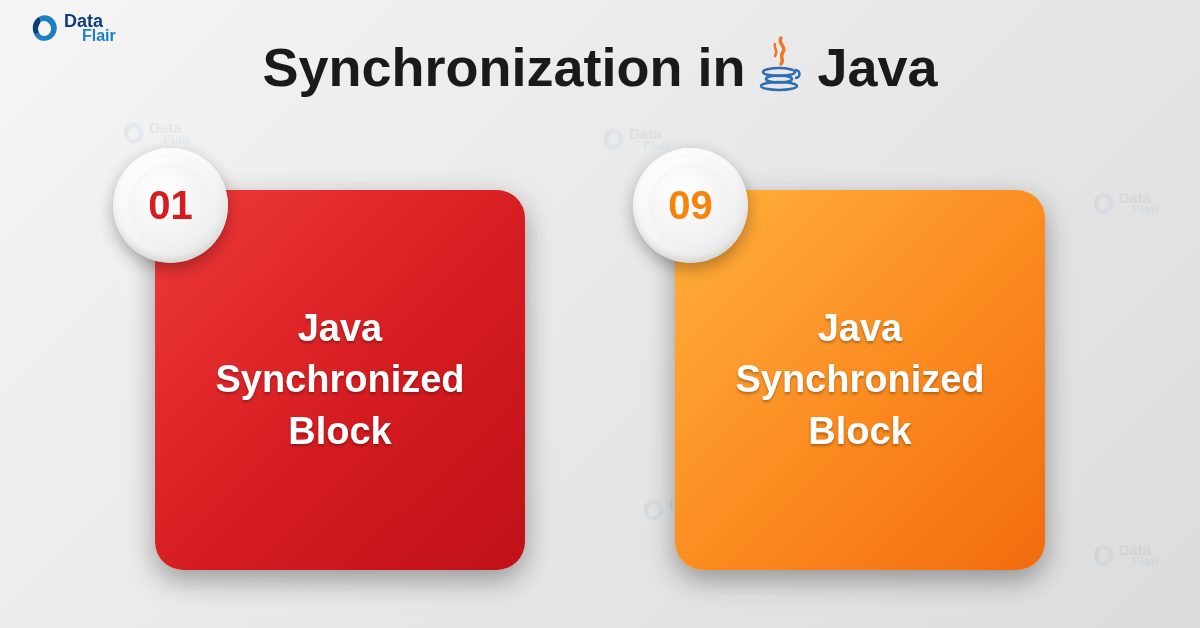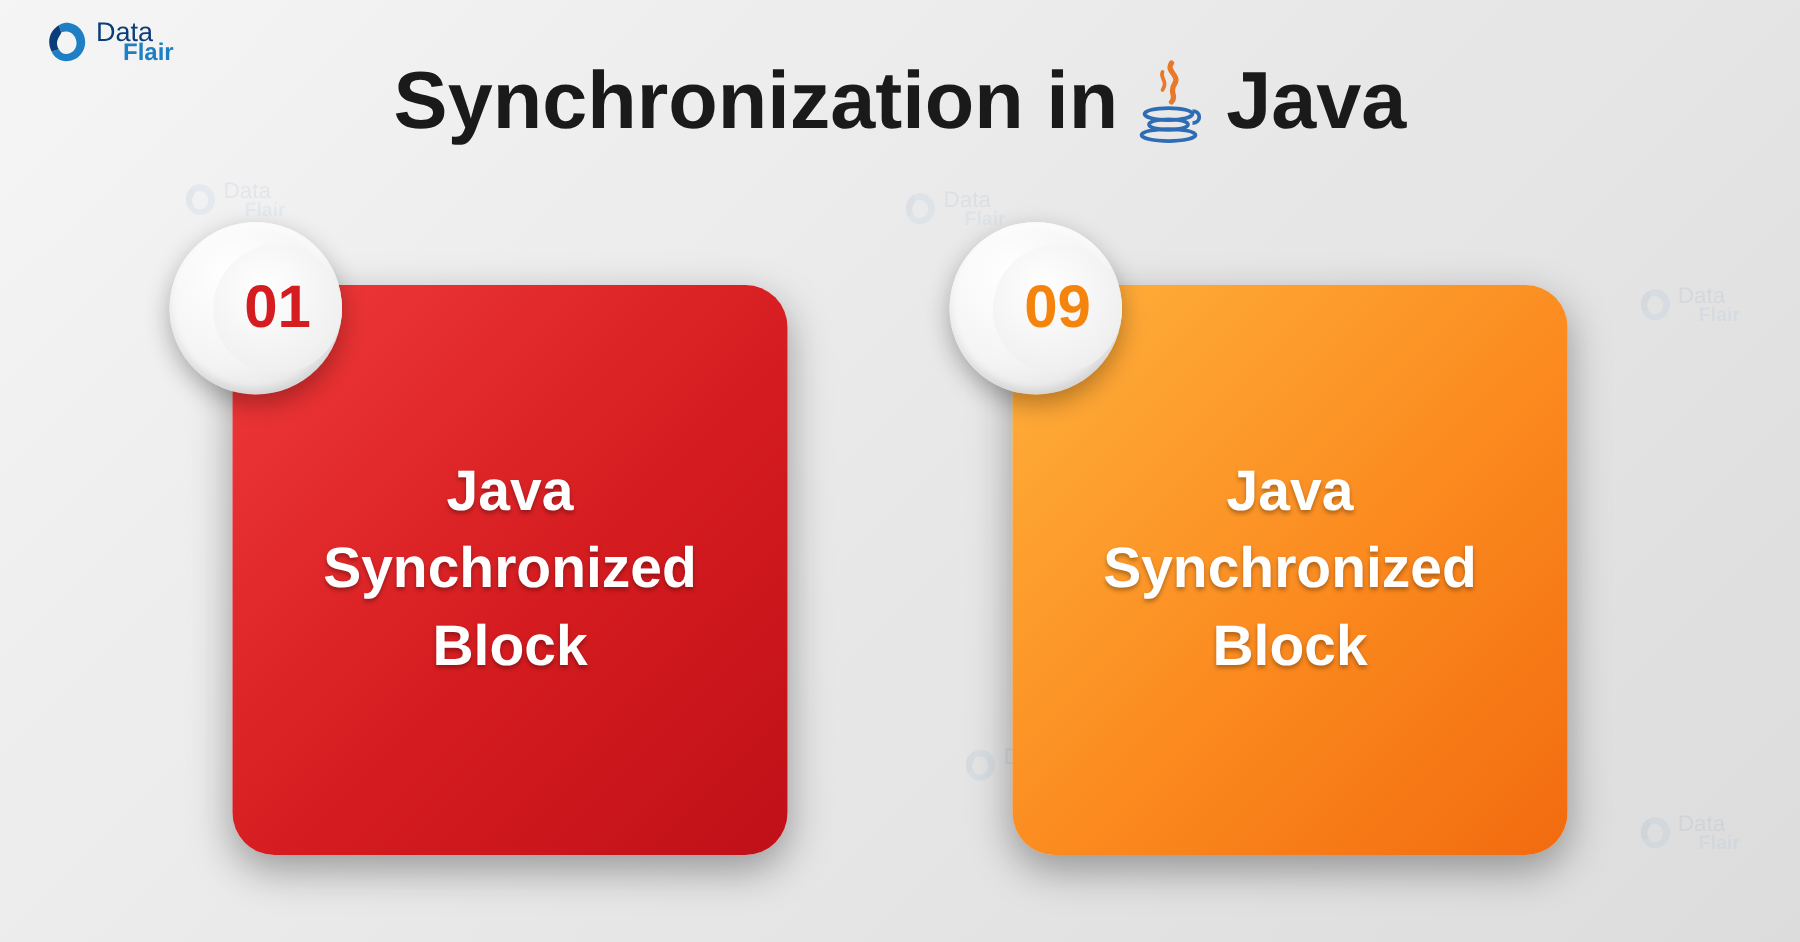--- a/index.html
+++ b/index.html
@@ -23,21 +23,21 @@
     width: 32px;
     height: 32px;
   }
   .logo-text {
     display: flex;
     flex-direction: column;
     line-height: 1;
   }
   .logo-data {
     color: #0a3d7a;
-    font-weight: normal;
+    font-weight: bold;
     font-size: 18px;
   }
   .logo-flair {
     color: #1e7fc4;
     font-weight: bold;
     font-size: 16px;
     margin-left: 18px;
     margin-top: -2px;
   }
   .watermark {
@@ -61,21 +61,21 @@
     position: absolute;
     top: 36px;
     left: 0;
     width: 100%;
     text-align: center;
     font-size: 54px;
     font-weight: bold;
     color: #1a1a1a;
     display: flex;
     justify-content: center;
-    align-items: flex-end;
+    align-items: flex-start;
     gap: 12px;
   }
   .java-icon {
     width: 48px;
     height: 58px;
     display: inline-block;
   }
   .cards {
     position: absolute;
     top: 190px;
@@ -114,21 +114,21 @@
     position: absolute;
     top: -42px;
     left: -42px;
     width: 115px;
     height: 115px;
     border-radius: 50%;
     background: radial-gradient(circle at 35% 30%, #ffffff 0%, #f4f4f4 55%, #d9d9d9 100%);
     box-shadow: 0 6px 16px rgba(0,0,0,0.3), inset 0 -3px 6px rgba(0,0,0,0.1), inset 0 3px 6px rgba(255,255,255,0.9);
     display: flex;
     align-items: center;
-    justify-content: flex-end;
+    justify-content: center;
   }
   .badge-inner {
     width: 86px;
     height: 86px;
     border-radius: 50%;
     background: radial-gradient(circle at 40% 35%, #ffffff 0%, #f0f0f0 70%, #e3e3e3 100%);
     display: flex;
     align-items: center;
     justify-content: center;
     font-size: 40px;

